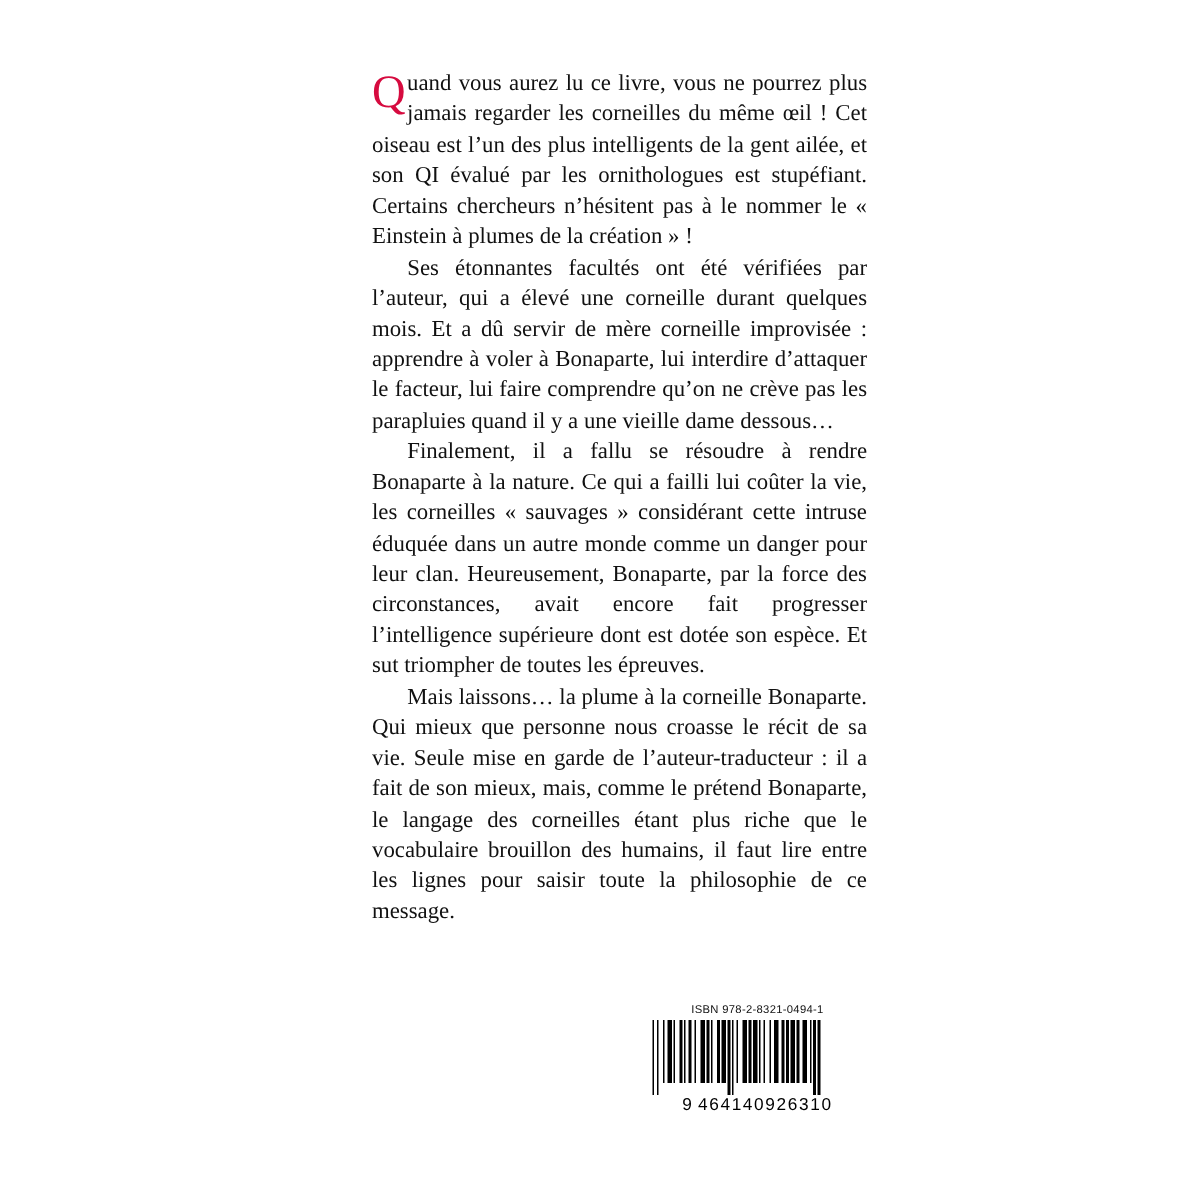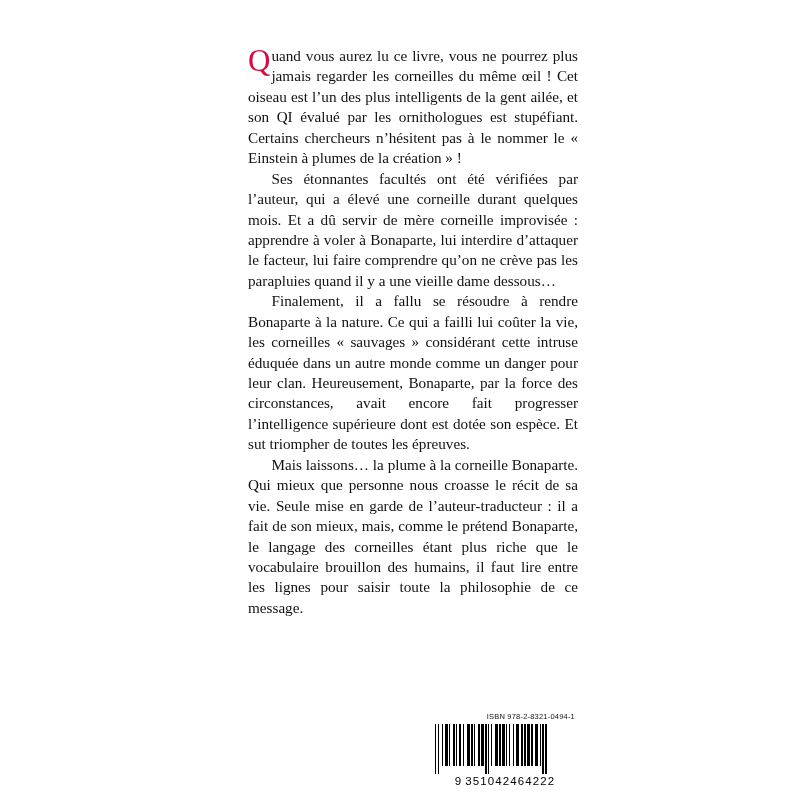--- a/index.html
+++ b/index.html
@@ -62,24 +62,23 @@
     position: absolute;
     left: 197px;
     top: 668px;
     width: 140px;
   }
   #isbn-text {
     font-family: "Liberation Sans", sans-serif;
     font-size: 7.5px;
     letter-spacing: 0.2px;
     color: #111111;
-    text-align: right;
+    text-align: center;
     margin-bottom: 3px;
     white-space: nowrap;
-    margin-top: 44px;
   }
   #barcode {
     position: relative;
     width: 140px;
     height: 50px;
     background: #ffffff;
   }
   #barcode .bars {
     position: absolute;
     left: 0;
@@ -188,17 +187,17 @@
           <div class="gap" style="width:2.8px"></div>
           <div class="bar" style="width:2.8px"></div>
           <div class="gap" style="width:1.4px"></div>
           <div class="bar" style="width:1.4px"></div>
           <div class="gap" style="width:1.4px"></div>
           <div class="bar long" style="width:1.4px"></div>
           <div class="gap" style="width:1.4px"></div>
           <div class="bar long" style="width:1.4px"></div>
         </div>
       </div>
-      <div id="barcode-digits"><span class="lead">9</span><span>351042464222</span></div>
+      <div id="barcode-digits"><span class="lead">9</span><span>464140926310</span></div>
     </div>
 
   </div>
 </div>
 
 </body></html>

